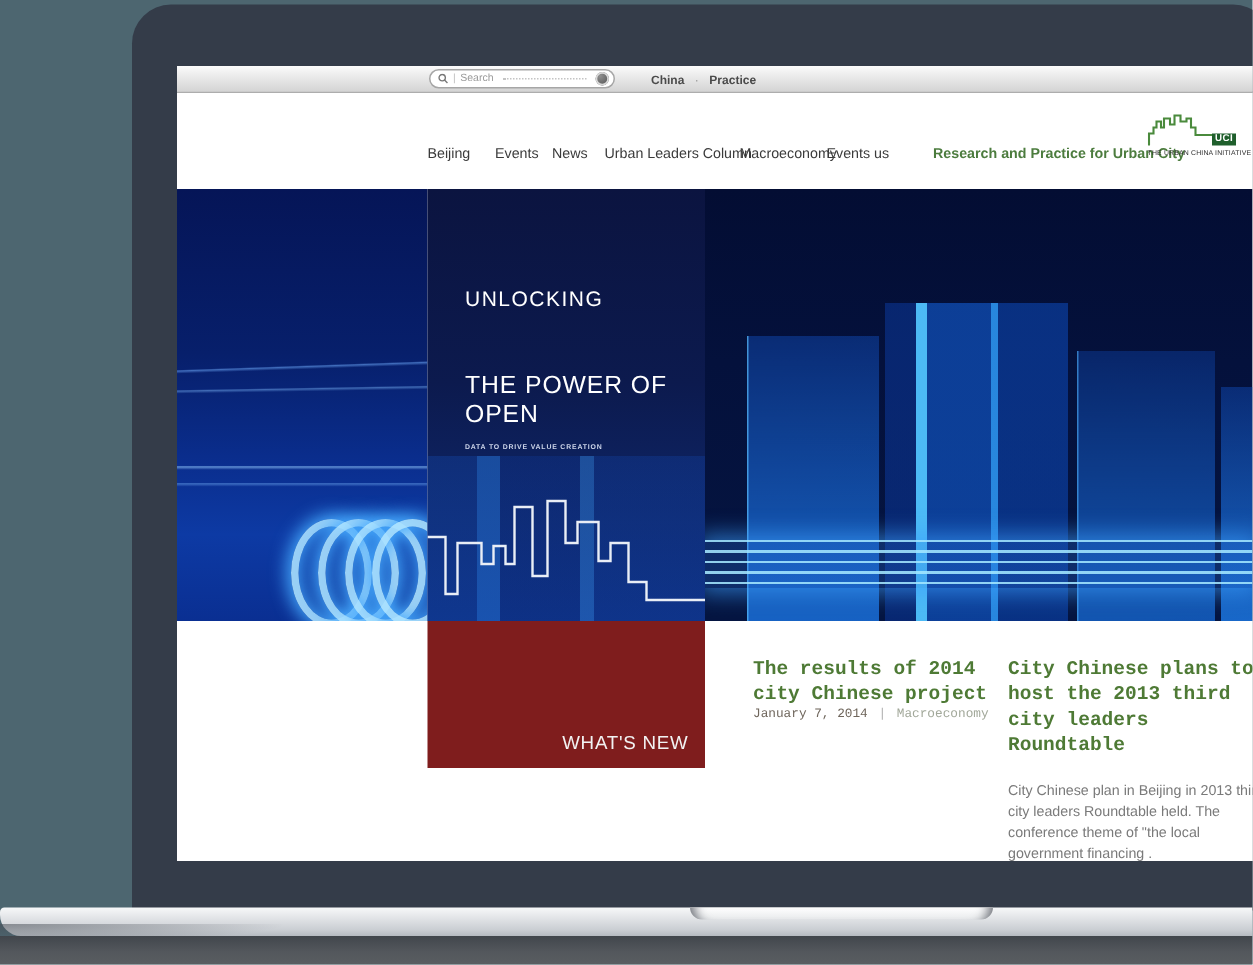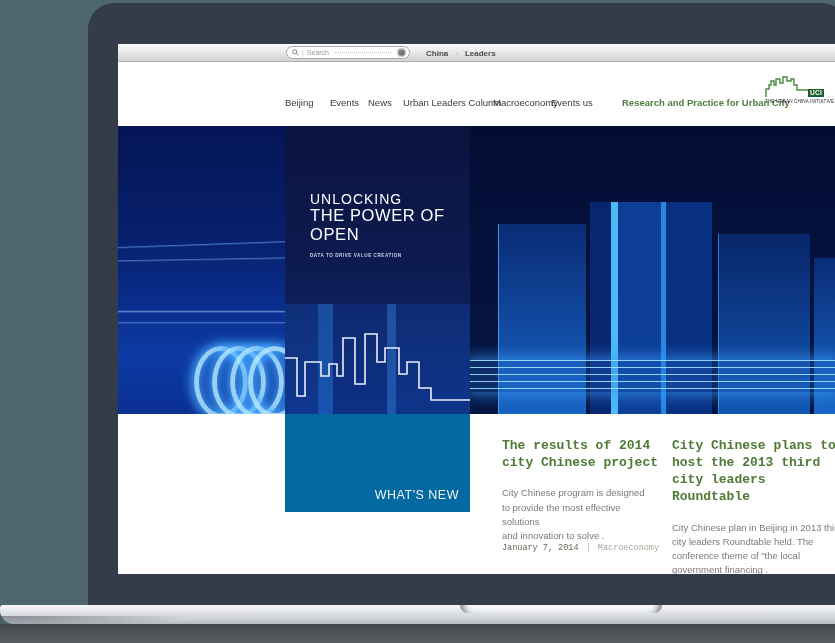--- a/index.html
+++ b/index.html
@@ -30,21 +30,21 @@
             border-bottom:1px solid #adadad; }
   .search-pill { position:absolute; left:168px; top:2px; width:124px; height:13px;
             background:#fff; border:1px solid #a6a6a6; border-radius:7px;
             display:flex; align-items:center; padding:0 3px 0 5px; gap:3px; cursor:text; }
   .pill-sep { font-size:7px; color:#c0c0c0; line-height:1; }
   .search-ph { font-size:7px; color:#9a9a9a; line-height:1; white-space:nowrap; }
   .leader { flex:1; height:1px; border-bottom:1px dotted #c4c4c4; margin:0 3px; }
   .go-btn { width:9px; height:9px; border-radius:50%; flex:0 0 auto;
             background:radial-gradient(circle at 35% 30%, #909090, #4c4c4c);
             box-shadow:inset 0 0 0 1.2px #d9d9d9; cursor:pointer; }
-  .lang { position:absolute; left:308px; top:0; height:18px; display:flex; align-items:center;
+  .lang { position:absolute; left:316px; top:0; height:18px; display:flex; align-items:center;
           gap:7px; font-size:8px; font-weight:bold; color:#4a4a4a; }
   .lang .sep { color:#9a9a9a; font-weight:normal; }
   .lang span[data-interactable="true"] { cursor:pointer; }
 
   
   .site { position:absolute; left:0; top:18px; width:730px; height:512px; background:#fff; overflow:hidden; }
 
   .nav-item { position:absolute; top:35px; font-size:9.5px; color:#3b3b3b; cursor:pointer; white-space:nowrap; }
   .nav-research{left:167px}.nav-events{left:212px}.nav-news{left:250px}
   .nav-ulc{left:285px}.nav-pubs{left:375px}.nav-about{left:433px}
@@ -85,26 +85,26 @@
         background:repeating-linear-gradient(180deg, rgba(160,228,255,.9) 0 1.5px, rgba(40,120,230,.25) 1.5px 7px);
         box-shadow:0 0 14px 4px rgba(60,160,255,.6); }
 
   .hero-center { position:absolute; left:167px; top:64px; width:185px; height:288px; overflow:hidden;
         background:linear-gradient(180deg,#0b1440 0%,#0c1a4e 45%,#0e2668 78%,#0d2c7a 100%); }
   .hero-center::after { content:""; position:absolute; left:0; bottom:0; width:100%; height:110px;
         background:linear-gradient(90deg, rgba(20,80,190,.3) 0 18%, rgba(40,130,240,.45) 18% 26%,
           rgba(15,60,160,.3) 26% 55%, rgba(55,150,250,.4) 55% 60%, rgba(18,70,175,.3) 60% 100%); }
   .hero-text { position:absolute; left:25px; top:66px; color:#fff; z-index:2; }
   .hero-t1 { font-size:14px; letter-spacing:1px; font-weight:400; line-height:1; }
-  .hero-t2 { font-size:16.5px; letter-spacing:.6px; font-weight:400; line-height:1.15; }
+  .hero-t2 { font-size:16.5px; letter-spacing:.6px; font-weight:400; line-height:1.15;margin-top:42px; }
   .hero-sub { font-size:4.6px; font-weight:bold; letter-spacing:.55px; color:#cdd5ea; margin-top:9px; }
   .skyline-svg { position:absolute; left:0; bottom:0; z-index:3; }
 
   .whats-new-box { position:absolute; left:167px; top:352px; width:185px; height:98px;
-        background:#0369a1; display:flex; align-items:flex-end; justify-content:flex-end; }
+        background:#7f1d1d; display:flex; align-items:flex-end; justify-content:flex-end; }
   .whats-new { font-size:12.5px; color:#f2f2f2; letter-spacing:.5px; padding:0 11px 10px 0; }
 
   
   .card { position:absolute; top:375px; }
   .card-1 { left:384px; width:158px; }
   .card-2 { left:554px; width:172px; }
   .card-title { font-size:13px; font-weight:bold; color:#4e7a35; line-height:1.32; cursor:pointer;font-family:Liberation Mono, monospace; }
   .card-body { font-size:9.5px; color:#7a7a7a; line-height:1.5; margin-top:15px; white-space:pre-line; }
   .card-p { font-size:9.5px; color:#7a7a7a; line-height:1.5; }
   .card-p + .card-p { margin-top:11px; }
@@ -129,21 +129,21 @@
           <line x1="6.2" y1="6.2" x2="9" y2="9" stroke="#777" stroke-width="1.3"></line>
         </svg>
         <span class="pill-sep" data-interactable="false">|</span>
         <span class="search-ph" data-interactable="false">Search</span>
         <span class="leader" data-interactable="false"></span>
         <span class="go-btn" data-interactable="true"></span>
       </div>
       <div class="lang" data-interactable="false">
         <span data-interactable="true">China</span>
         <span class="sep" data-interactable="false">·</span>
-        <span data-interactable="true">Leaders</span>
+        <span data-interactable="true">Practice</span>
       </div>
     </div>
 
     <div class="site" data-interactable="false">
 
       <span class="nav-item nav-research" data-interactable="true">Beijing</span>
       <span class="nav-item nav-events" data-interactable="true">Events</span>
       <span class="nav-item nav-news" data-interactable="true">News</span>
       <span class="nav-item nav-ulc" data-interactable="true">Urban Leaders Column</span>
       <span class="nav-item nav-pubs" data-interactable="true">Macroeconomy</span>
@@ -186,24 +186,20 @@
           <path d="M-2,26 L12,26 L12,64 L20,64 L20,30 L36,30 L36,44 L44,44 L44,32 L52,32 L52,44 L58,44 L58,6 L70,6 L70,52 L80,52 L80,2 L92,2 L92,30 L100,30 L100,16 L114,16 L114,42 L122,42 L122,30 L134,30 L134,56 L146,56 L146,68 L187,68" fill="none" stroke="#e9eef6" stroke-width="1.6"></path>
         </svg>
       </div>
 
       <div class="whats-new-box" data-interactable="false">
         <span class="whats-new" data-interactable="false">WHAT'S NEW</span>
       </div>
 
       <div class="card card-1" data-interactable="false">
         <div class="card-title" data-interactable="true">The results of 2014 city Chinese project</div>
-        <div class="card-body" data-interactable="false">City Chinese program is designed
-to provide the most effective
-solutions
-and innovation to solve .</div>
         <div class="card-meta" data-interactable="false">
           <span class="m-date" data-interactable="false">January 7, 2014</span>
           <span class="m-sep" data-interactable="false">|</span>
           <span class="m-cat" data-interactable="true">Macroeconomy</span>
         </div>
 
       </div>
 
       <div class="card card-2" data-interactable="false">
         <div class="card-title" data-interactable="true">City Chinese plans to host the 2013 third city leaders Roundtable</div>

